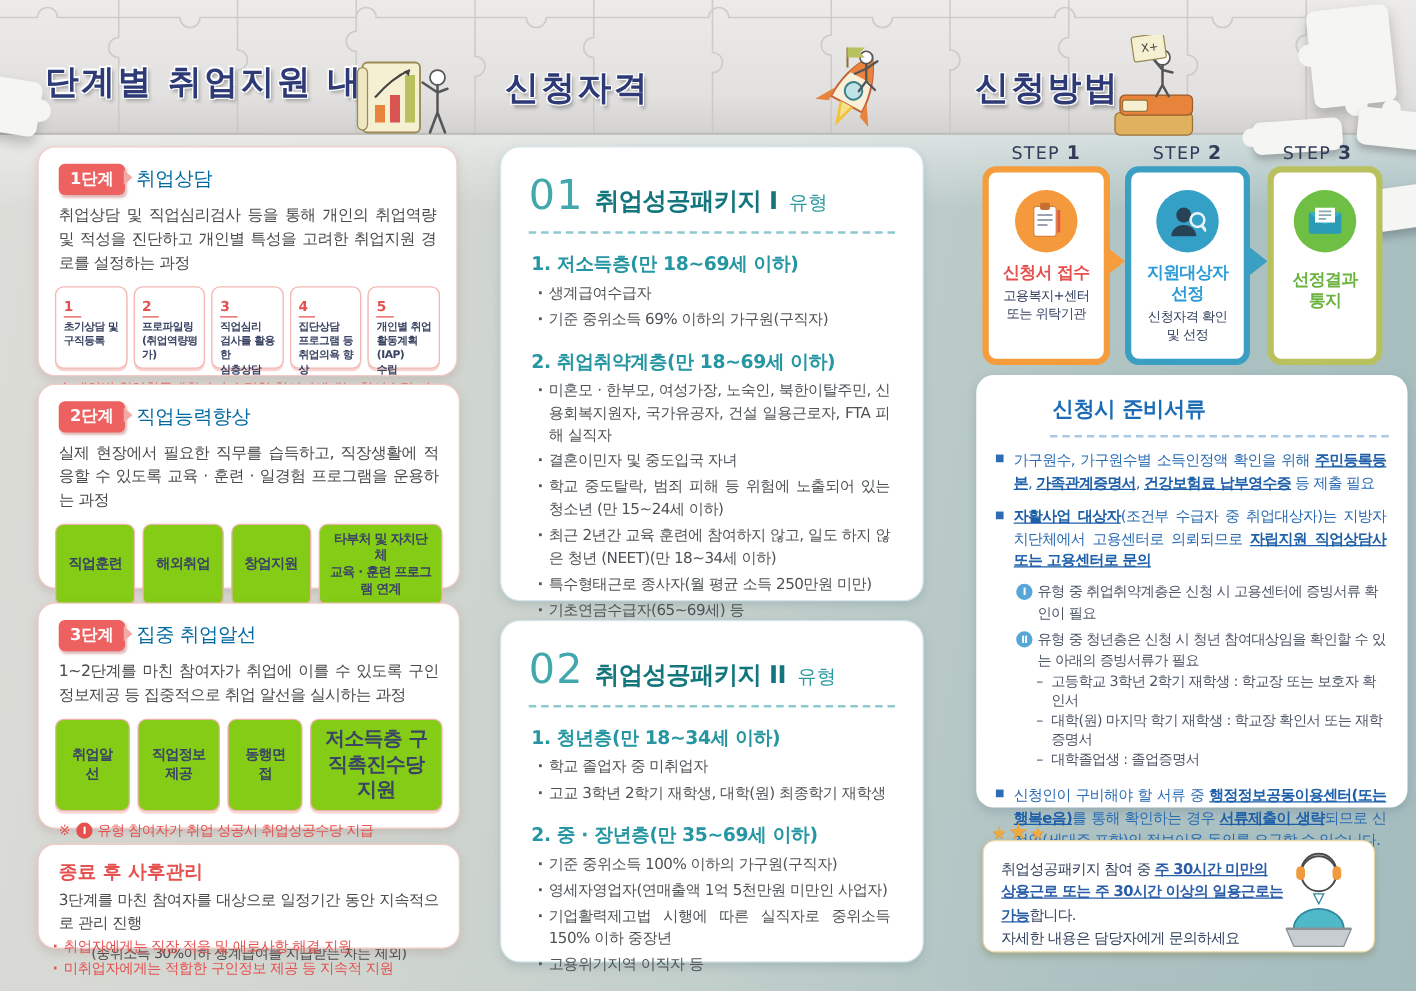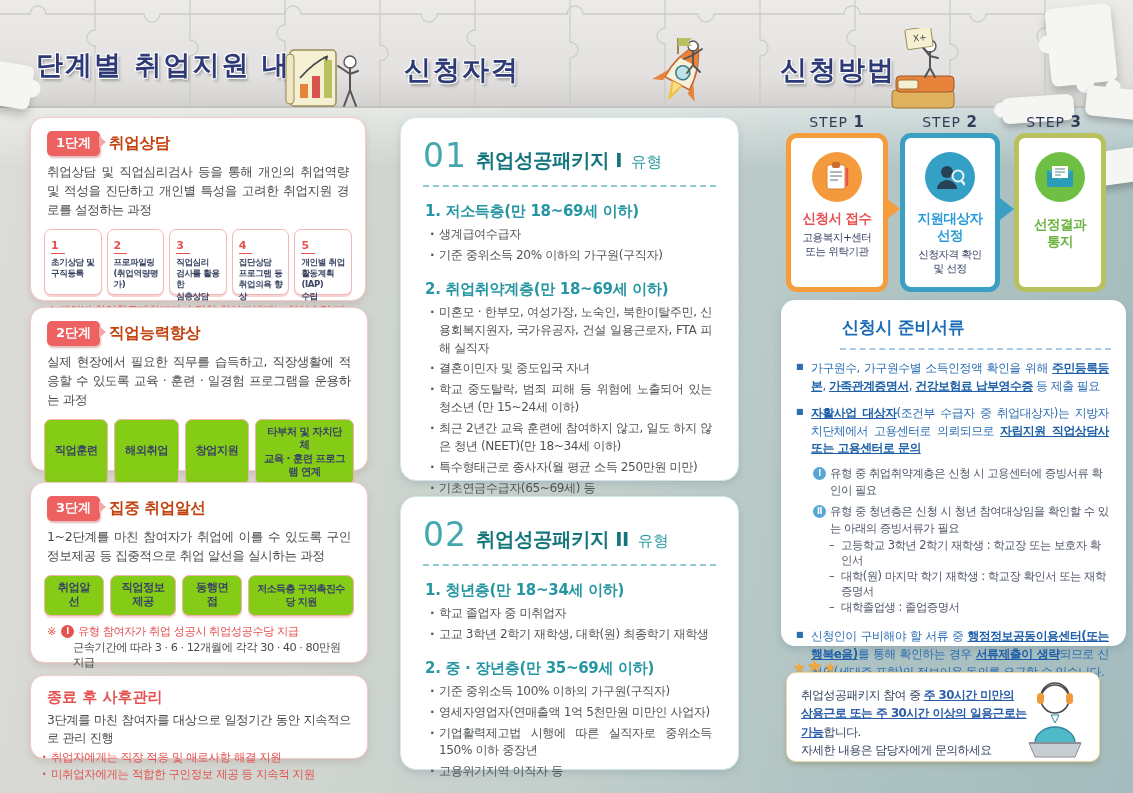--- a/index.html
+++ b/index.html
@@ -20,21 +20,21 @@
   .illus { position:absolute; }
   
   .card { position:absolute; background:#fff; border-radius:14px; }
   .card.pink { border:1px solid #f3cbc6; box-shadow:0 3px 7px rgba(150,110,110,.22); }
   .card.blue { border:1px solid #d5e7ec; box-shadow:0 3px 7px rgba(90,120,130,.22); border-radius:16px; }
   .stage-head { display:flex; align-items:center; gap:9px; margin:13px 16px 7px; }
   .badge { position:relative; background:#ed6261; color:#fff; font-weight:bold; font-size:13px;
     padding:3px 9px 4px; border-radius:5px; box-shadow:1px 2px 2px rgba(180,80,80,.4); }
   .badge::after { content:""; position:absolute; right:-6px; top:5px; width:0; height:0;
     border-top:6px solid transparent; border-bottom:6px solid transparent; border-left:7px solid #f3a9a5; }
-  .stage-title { color:#c2410c; font-weight:bold; font-size:15.5px; letter-spacing:-0.3px; }
+  .stage-title { color:#0369a1; font-weight:normal; font-size:15.5px; letter-spacing:-0.3px; }
   .stage-body { margin:0 16px; font-size:12.6px; color:#4a4a4a; line-height:1.5; text-align:justify; letter-spacing:-0.4px; }
   .sboxes { display:flex; gap:5px; margin:9px 13px 8px; }
   .sbox { flex:1; border:1px solid #f2b7b2; border-radius:7px; background:#fff;
     box-shadow:0 2px 0 rgba(240,170,165,.5); padding:4px 4px 3px 6px; height:66px; }
   .sbox-num { color:#e4514f; font-weight:bold; font-size:11px; border-bottom:1px solid #e4514f;
     display:inline-block; padding:0 6px 1px 0; margin-bottom:3px; }
   .sbox-label { font-size:8.6px; font-weight:bold; color:#3a4463; line-height:1.32; white-space:pre-line; letter-spacing:-0.4px; }
   .note-red { color:#e4514f; font-size:11.3px; margin:4px 16px 1px; letter-spacing:-0.5px; }
   .note-gray { color:#4a4a4a; font-size:11.3px; margin:1px 16px 1px 42px; letter-spacing:-0.5px; }
   .pays { display:flex; gap:20px; margin:3px 16px 0 28px; }
@@ -238,21 +238,21 @@
   <div class="card pink" style="left:30px;top:482px;width:338px;height:181px;">
     <div class="stage-head">
       <span class="badge">3단계</span>
       <span class="stage-title">집중 취업알선</span>
     </div>
     <div class="stage-body">1~2단계를 마친 참여자가 취업에 이를 수 있도록 구인정보제공 등 집중적으로 취업 알선을 실시하는 과정</div>
     <div class="tags">
       <div class="tag" style="flex:0.9;">취업알선</div>
       <div class="tag" style="flex:1.05;">직업정보 제공</div>
       <div class="tag" style="flex:0.9;">동행면접</div>
-      <div class="tag" style="flex:1.9;font-size:10px;">저소득층 구직촉진수당 지원</div>
+      <div class="tag" style="flex:1.9;font-size:16px;">저소득층 구직촉진수당 지원</div>
     </div>
     <div class="note-red" style="display:flex;align-items:center;">
       <span style="margin-right:5px;">※</span>
       <span class="rb red">I</span>
       <span>유형 참여자가 취업 성공시 취업성공수당 지급</span>
     </div>
     <div class="note-gray">근속기간에 따라 3 · 6 · 12개월에 각각 30 · 40 · 80만원 지급</div>
     <div class="note-red" style="display:flex;align-items:center;margin-left:28px;margin-top:5px;">
       <span class="rb red">I</span>
       <span>유형 저소득층 구직촉진수당 지원</span>
@@ -269,21 +269,21 @@
   </div>
 
   <div class="card blue" style="left:400px;top:117px;width:339px;height:364px;">
     <div class="pkg-head">
       <span class="pkg-num">01</span>
       <span class="pkg-title">취업성공패키지 I</span>
       <span class="pkg-suffix">유형</span>
     </div>
     <div class="grp-head">1. 저소득층(만 18~69세 이하)</div>
     <div class="pbullet">생계급여수급자</div>
-    <div class="pbullet">기준 중위소득 20% 이하의 가구원(구직자)</div>
+    <div class="pbullet">기준 중위소득 69% 이하의 가구원(구직자)</div>
     <div class="grp-head">2. 취업취약계층(만 18~69세 이하)</div>
     <div class="pbullet">미혼모 · 한부모, 여성가장, 노숙인, 북한이탈주민, 신용회복지원자, 국가유공자, 건설 일용근로자, FTA 피해 실직자</div>
     <div class="pbullet">결혼이민자 및 중도입국 자녀</div>
     <div class="pbullet">학교 중도탈락, 범죄 피해 등 위험에 노출되어 있는 청소년 (만 15~24세 이하)</div>
     <div class="pbullet">최근 2년간 교육 훈련에 참여하지 않고, 일도 하지 않은 청년 (NEET)(만 18~34세 이하)</div>
     <div class="pbullet">특수형태근로 종사자(월 평균 소득 250만원 미만)</div>
     <div class="pbullet">기초연금수급자(65~69세) 등</div>
     <div class="pbullet">영세자영업자(연매출액 1억 5천만원 미만인 사업자)</div>
   </div>
 

